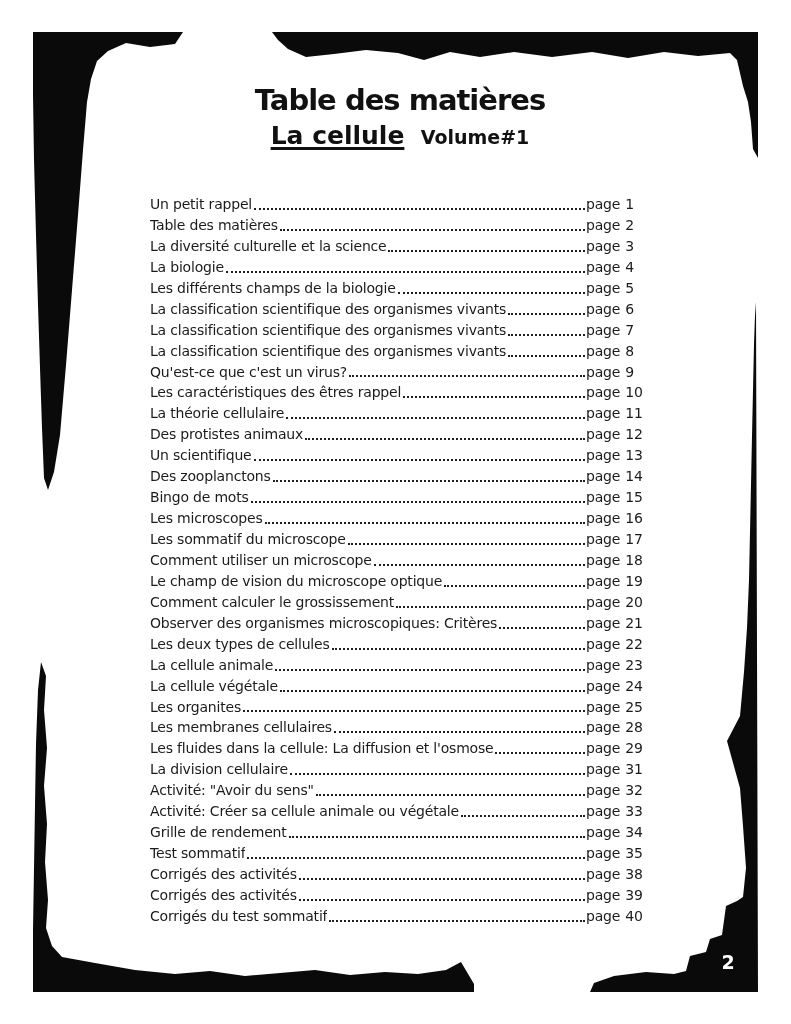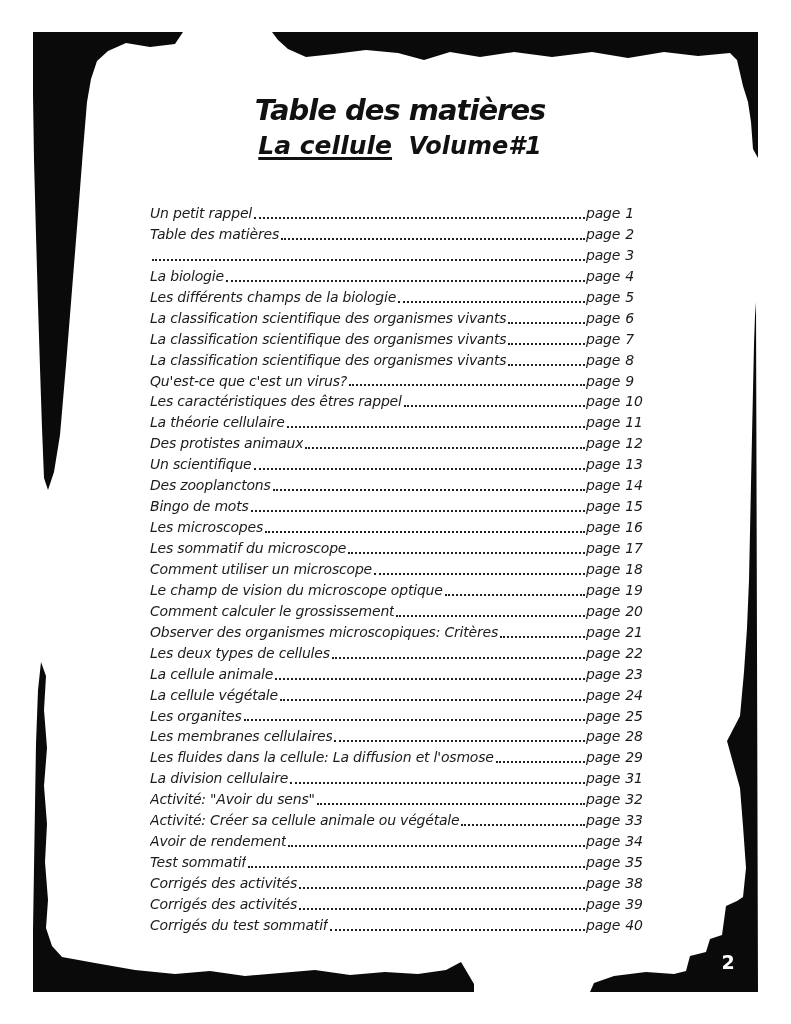--- a/index.html
+++ b/index.html
@@ -2,31 +2,31 @@
 <html><head>
 <meta charset="utf-8">
 <style>
   html,body{margin:0;padding:0;background:#ffffff;}
   .page{
     position:relative;width:791px;height:1024px;background:#ffffff;
     font-family:"DejaVu Sans",sans-serif;color:#1b1b1b;overflow:hidden;
   }
   .torn-border{position:absolute;left:0;top:0;width:791px;height:1024px;}
   .torn-border polygon{fill:#0a0a0a;}
-  .content{position:absolute;left:150px;top:92px;width:500px;font-style:italic;}
+  .content{position:absolute;left:150px;top:82px;width:500px;}
   .title{
     margin:0;text-align:center;font-size:29px;font-weight:700;
     letter-spacing:-1px;line-height:36px;color:#111;
   }
   .subtitle{margin:1px 0 0 0;text-align:center;line-height:34px;}
   .subtitle .sub-main{
     font-size:25px;font-weight:700;color:#111;
     text-decoration:underline;text-decoration-thickness:3px;text-underline-offset:3px;
   }
-  .subtitle .sub-suffix{font-size:24px;font-weight:700;color:#111;margin-left:8px;}
+  .subtitle .sub-suffix{font-size:19px;font-weight:700;color:#111;margin-left:8px;}
   .toc{margin-top:40px;}
   .toc-row{
     display:flex;align-items:stretch;height:20.94px;
     font-size:14px;line-height:20.94px;letter-spacing:-0.2px;white-space:nowrap;
   }
   .toc-label{flex:0 1 auto;overflow:hidden;}
   .toc-leader{
     flex:1 1 0;min-width:6px;align-self:flex-end;
     height:1px;border-bottom:2px dotted #1f1f1f;margin:0 1px 5px 2px;
   }
@@ -60,20 +60,21 @@
           <span class="toc-label">Un petit rappel</span>
           <span class="toc-leader"></span>
           <span class="toc-page"><span>page</span><span class="num">1</span></span>
         </div>
         <div class="toc-row">
           <span class="toc-label">Table des matières</span>
           <span class="toc-leader"></span>
           <span class="toc-page"><span>page</span><span class="num">2</span></span>
         </div>
         <div class="toc-row">
+          <span class="toc-label">La diversité culturelle et la science</span>
           <span class="toc-leader"></span>
           <span class="toc-page"><span>page</span><span class="num">3</span></span>
         </div>
         <div class="toc-row">
           <span class="toc-label">La biologie</span>
           <span class="toc-leader"></span>
           <span class="toc-page"><span>page</span><span class="num">4</span></span>
         </div>
         <div class="toc-row">
           <span class="toc-label">Les différents champs de la biologie</span>
@@ -199,21 +200,21 @@
           <span class="toc-label">Activité: "Avoir du sens"</span>
           <span class="toc-leader"></span>
           <span class="toc-page"><span>page</span><span class="num">32</span></span>
         </div>
         <div class="toc-row">
           <span class="toc-label">Activité: Créer sa cellule animale ou végétale</span>
           <span class="toc-leader"></span>
           <span class="toc-page"><span>page</span><span class="num">33</span></span>
         </div>
         <div class="toc-row">
-          <span class="toc-label">Avoir de rendement</span>
+          <span class="toc-label">Grille de rendement</span>
           <span class="toc-leader"></span>
           <span class="toc-page"><span>page</span><span class="num">34</span></span>
         </div>
         <div class="toc-row">
           <span class="toc-label">Test sommatif</span>
           <span class="toc-leader"></span>
           <span class="toc-page"><span>page</span><span class="num">35</span></span>
         </div>
         <div class="toc-row">
           <span class="toc-label">Corrigés des activités</span>

